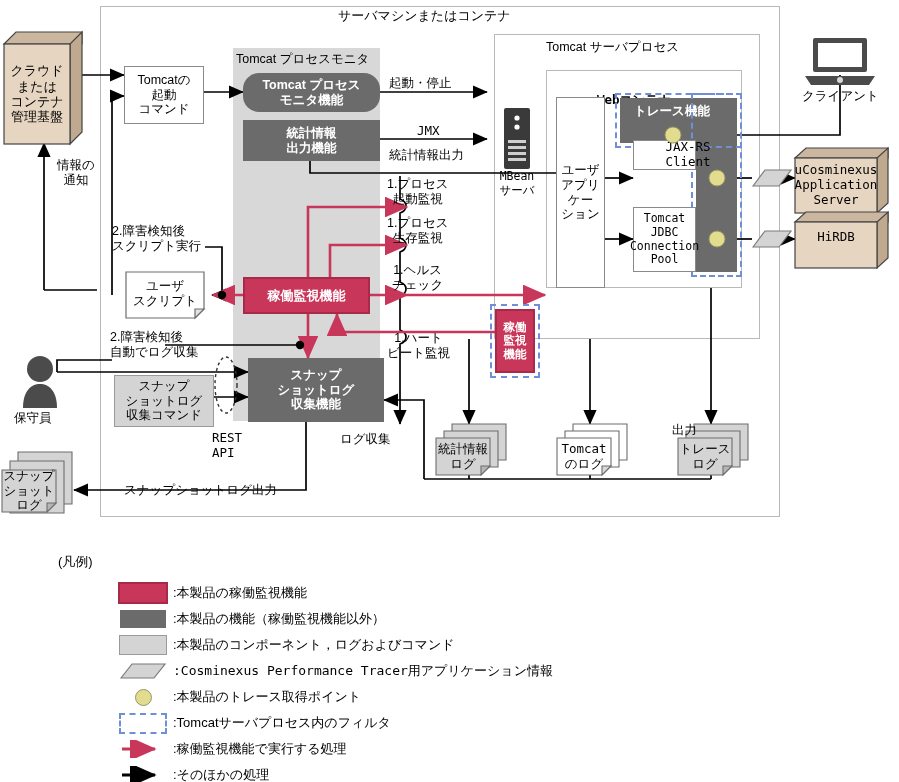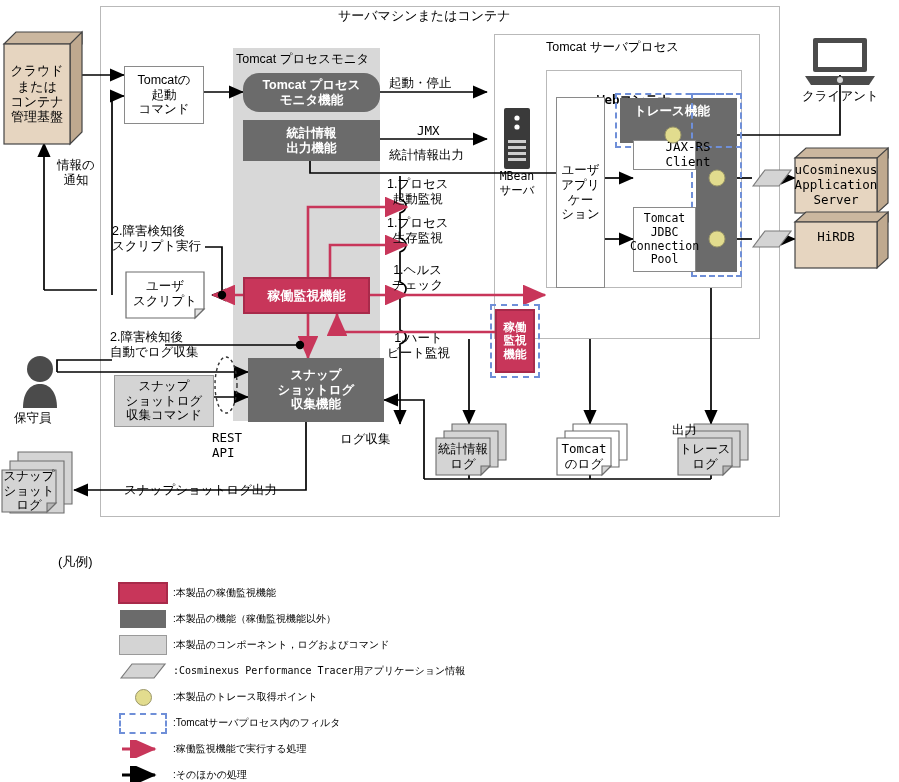--- a/index.html
+++ b/index.html
@@ -25,21 +25,21 @@
   .filter-dash{border:2px dashed #6f8fd8;background:transparent;}
 
   .mono{font-family:"DejaVu Sans Mono","Liberation Mono",monospace;} .t11{font-size:11.5px;} .t12{font-size:12.5px;}
   .t13{font-size:13px;}
 
   
   #legend{position:absolute;left:58px;top:553px;width:820px;}
   .legrow{display:flex;align-items:center;height:26px;}
   .legkey{width:60px;display:flex;justify-content:center;align-items:center;
           margin-left:55px;flex:0 0 60px;}
-  .legtext{font-size:10px;white-space:pre;}
+  .legtext{font-size:13px;white-space:pre;}
   .sw{width:46px;height:18px;}
   .sw-red{background:#c8365a;border:2px solid #a82a4a;}
   .sw-dark{background:#6b6b6b;}
   .sw-light{background:#d4d4d4;border:1px solid #9a9a9a;}
   .sw-dot{width:15px;height:15px;border-radius:50%;background:#e2dc8e;border:1px solid #9a9668;}
   .sw-filter{width:44px;height:17px;border:2px dashed #6f8fd8;}
   .legend-title{position:absolute;left:58px;top:553px;font-size:13px;}
 </style>
 </head>
 <body>

